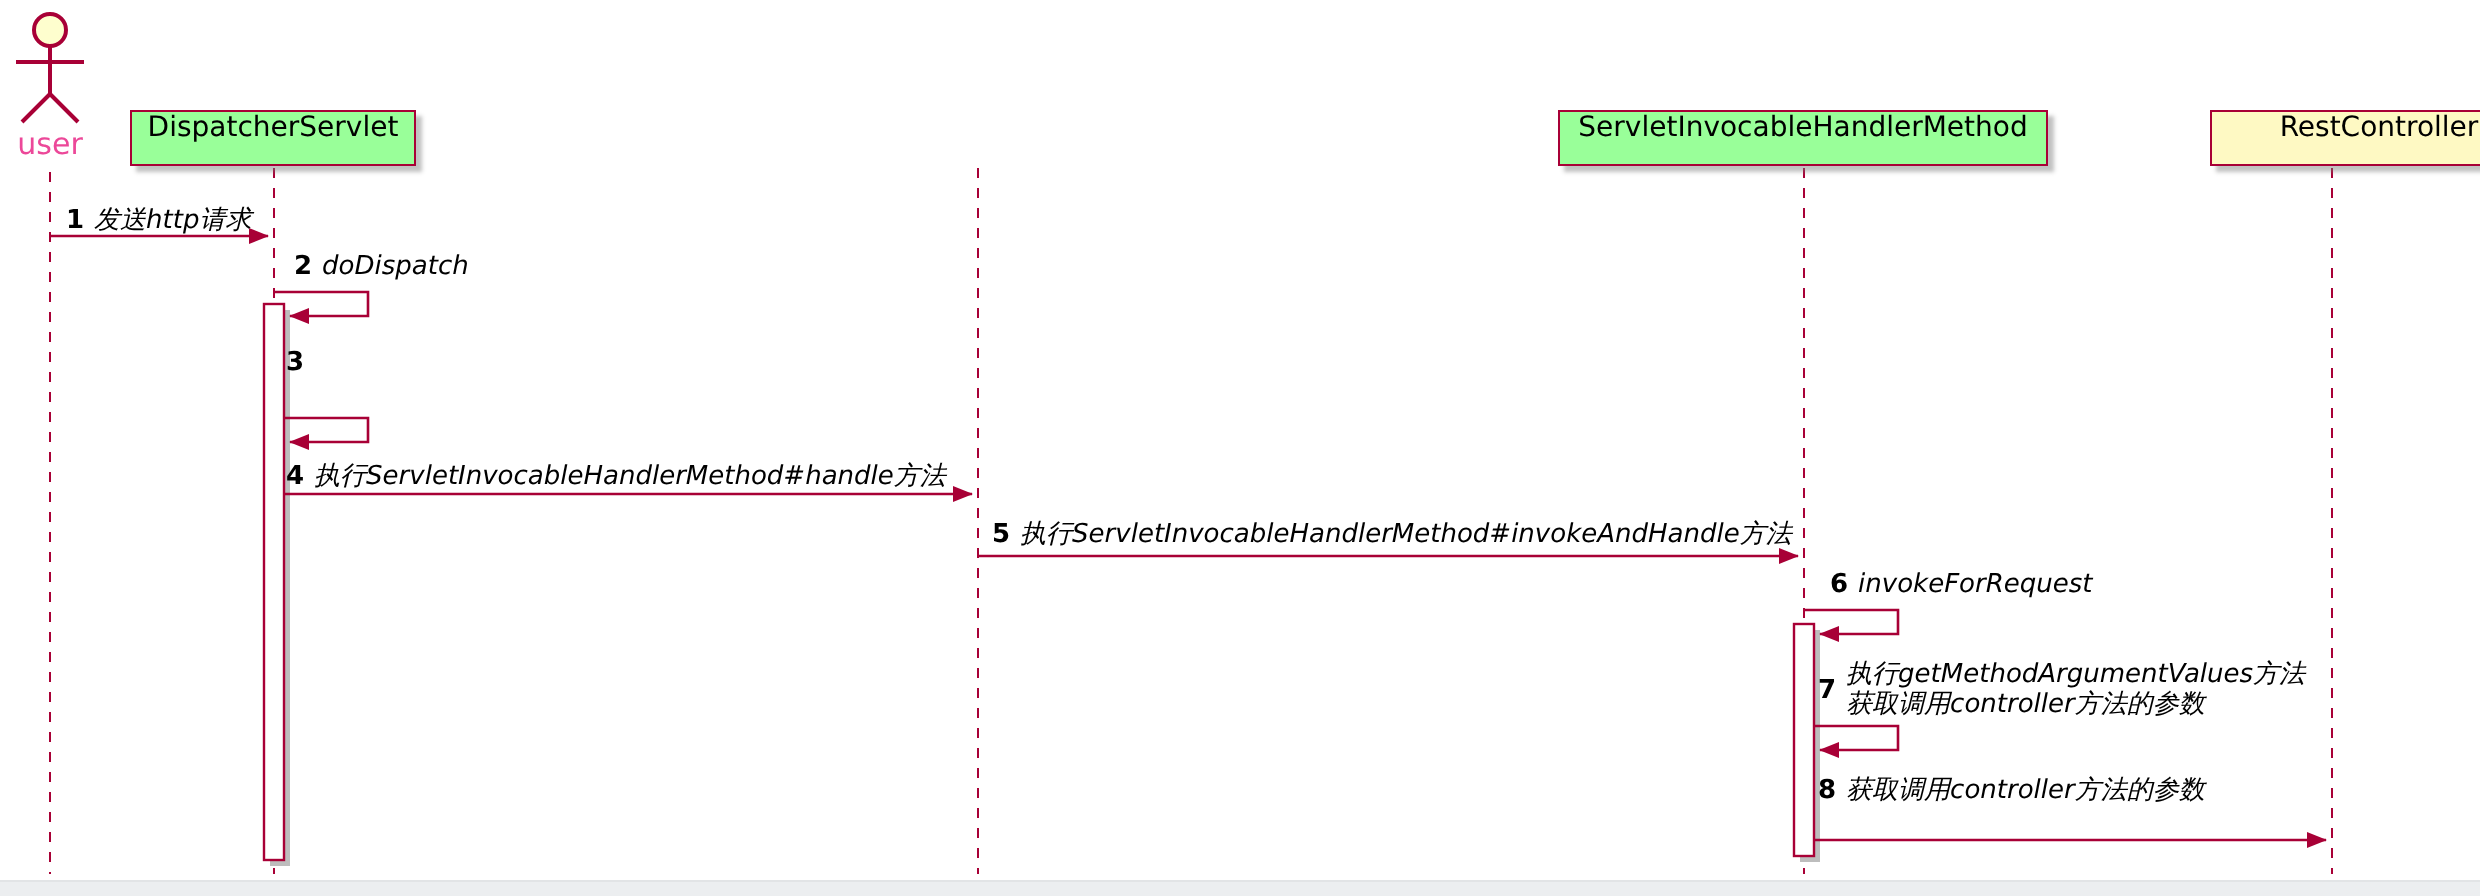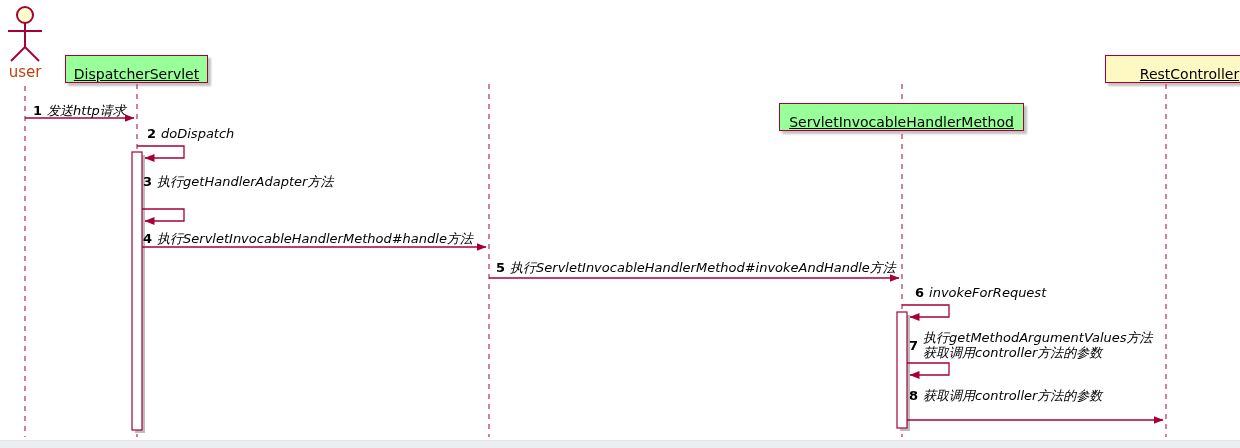--- a/index.html
+++ b/index.html
@@ -9,34 +9,33 @@
     background:#ffffff;
     font-family:"DejaVu Sans", sans-serif;
     overflow:hidden;
   }
   svg{position:absolute;left:0;top:0;}
   .pbox{
     position:absolute;
     top:55px;height:26px;
     border:1.5px solid #A80036;
     box-shadow:3px 3px 2px rgba(120,120,120,0.45);
-    display:flex;align-items:flex-end;justify-content:center;
+    display:flex;align-items:flex-start;justify-content:center;
     font-size:14px;color:#000;
     white-space:nowrap;
-    text-decoration:underline;
   }
   .pbox.green{background:#99FF99;}
   .pbox.purple{background:#fef9c3;padding-left:24px;}
   .p0{left:65px;width:141px;}
   .p1{left:364px;width:247px;}
-  .p2{left:779px;width:243px;margin-top:48px;}
+  .p2{left:779px;width:243px;}
   .p3{left:1105px;width:119px;}
   .actor-label{
     position:absolute;left:2px;top:63px;width:46px;
-    text-align:center;font-size:15px;color:#c2410c;
+    text-align:center;font-size:15px;color:#ec4899;
   }
   .msg{
     position:absolute;
     display:flex;gap:5px;align-items:center;
     font-size:13px;line-height:15px;color:#000;
     white-space:nowrap;
   }
   .msg .num{font-weight:bold;}
   .msg .lines span{display:block;font-style:italic;}
   .m1{left:33px;top:103px;}
@@ -121,21 +120,20 @@
   <div class="msg m2">
     <span class="num">2</span>
     <span class="lines">
         <span>doDispatch</span>
       </span>
   </div>
 
   <div class="msg m3">
     <span class="num">3</span>
     <span class="lines">
-      <span>执行getHandlerAdapter方法</span>
     </span>
   </div>
 
   <div class="msg m4">
     <span class="num">4</span>
     <span class="lines">
         <span>执行ServletInvocableHandlerMethod#handle方法</span>
       </span>
   </div>
 

